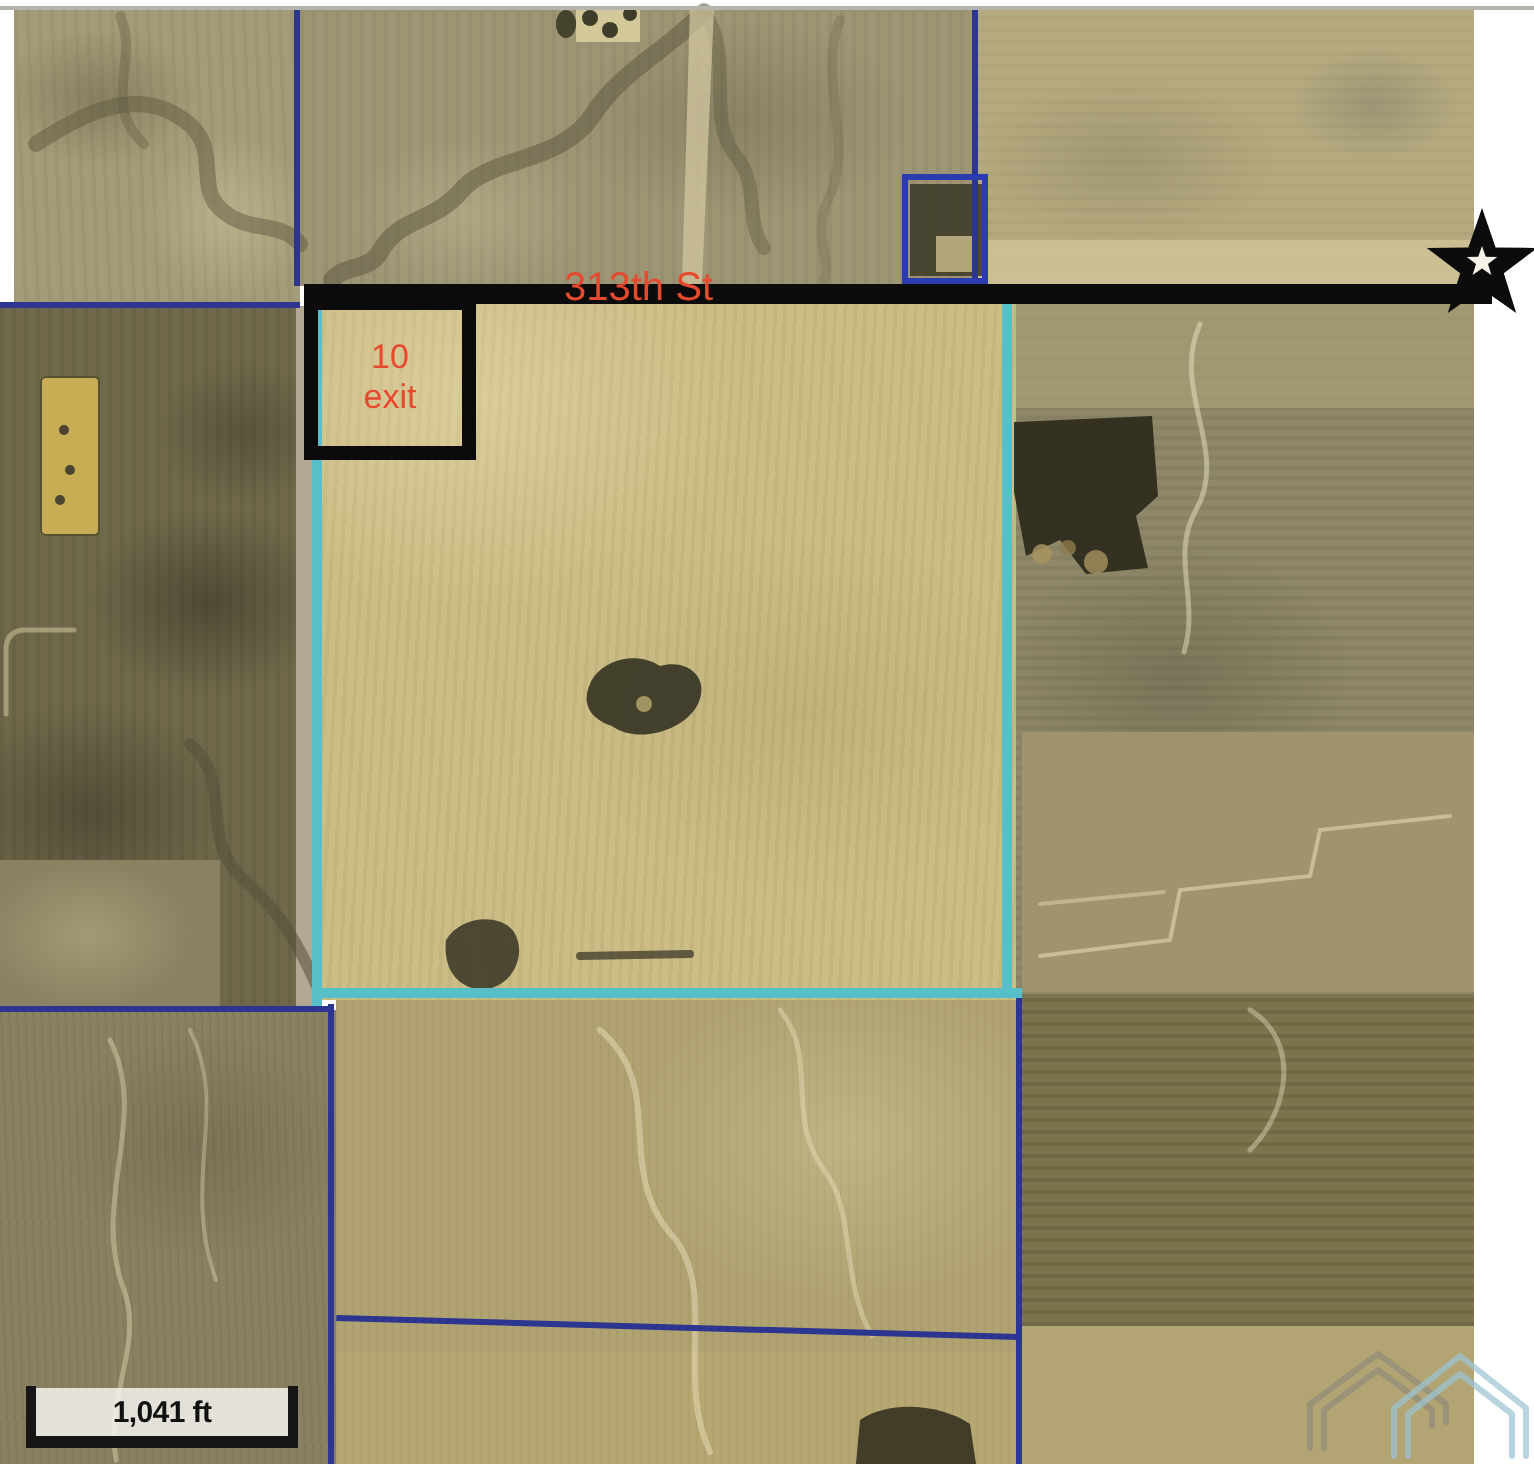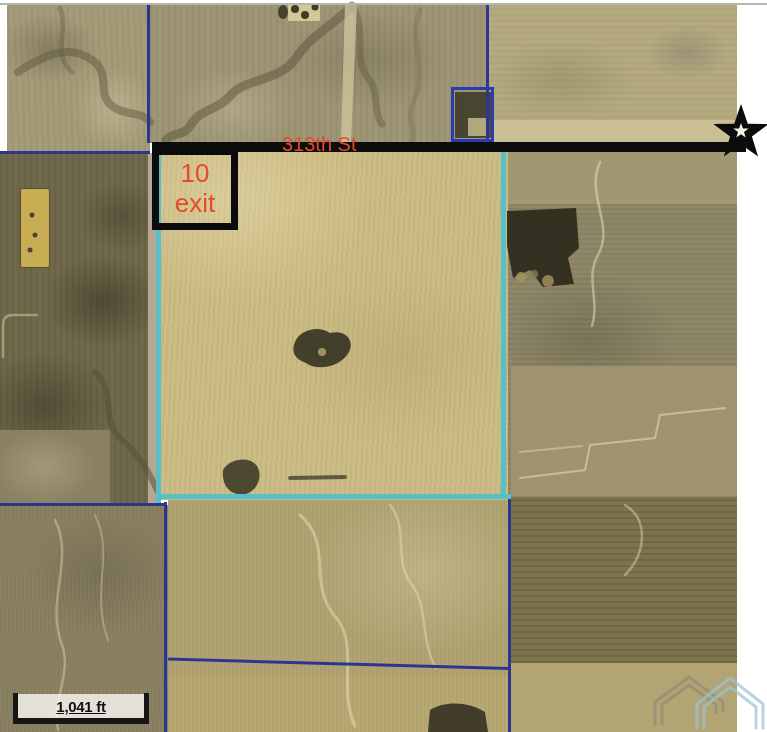--- a/index.html
+++ b/index.html
@@ -90,30 +90,30 @@
 
   .white-right{position:absolute;left:737px;top:0;width:30px;height:732px;background:#fff;z-index:6;}
   .white-left{position:absolute;left:0;top:0;width:7px;height:151px;background:#fff;z-index:6;}
   .hairline{position:absolute;left:0;top:3px;width:767px;height:2px;background:#b5b5ae;z-index:6;}
 
   
   .exit-label{position:absolute;left:598px;top:99px;font-size:21px;color:#0b0b0b;z-index:9;white-space:nowrap;}
   .street-label{position:absolute;left:242px;top:133px;font-size:20px;color:#e64a2e;z-index:8;white-space:nowrap;margin-left:40px;}
   .acre-box{position:absolute;left:152px;top:148px;width:86px;height:82px;border:7px solid #0b0b0b;z-index:8;
     display:flex;flex-direction:column;align-items:center;justify-content:center;
-    color:#e64a2e;font-size:26px;line-height:1.15;}
+    color:#e64a2e;font-size:17px;line-height:1.15;}
   .star{position:absolute;left:711px;top:103px;z-index:9;}
 
   
   .scalebar{position:absolute;left:13px;top:693px;width:136px;height:31px;z-index:9;}
   .sb-side-l{position:absolute;left:0;top:0;width:5px;height:31px;background:#161616;}
   .sb-side-r{position:absolute;right:0;top:0;width:5px;height:31px;background:#161616;}
   .sb-bottom{position:absolute;left:0;bottom:0;width:136px;height:6px;background:#161616;}
   .sb-label{position:absolute;left:5px;right:5px;top:1px;bottom:6px;background:rgba(250,250,246,.8);
-    display:flex;align-items:center;justify-content:center;font-weight:bold;font-size:15px;color:#111;letter-spacing:-.3px;text-decoration:underline;}
+    display:flex;align-items:center;justify-content:center;font-weight:bold;font-size:15px;color:#111;letter-spacing:-.3px;}
 
   .logo{position:absolute;left:645px;top:656px;z-index:7;opacity:.85;}
 </style>
 </head>
 <body>
 
 <div class="page">
 
   <div class="fld f-tl"></div>
   <div class="fld f-tm"></div>

